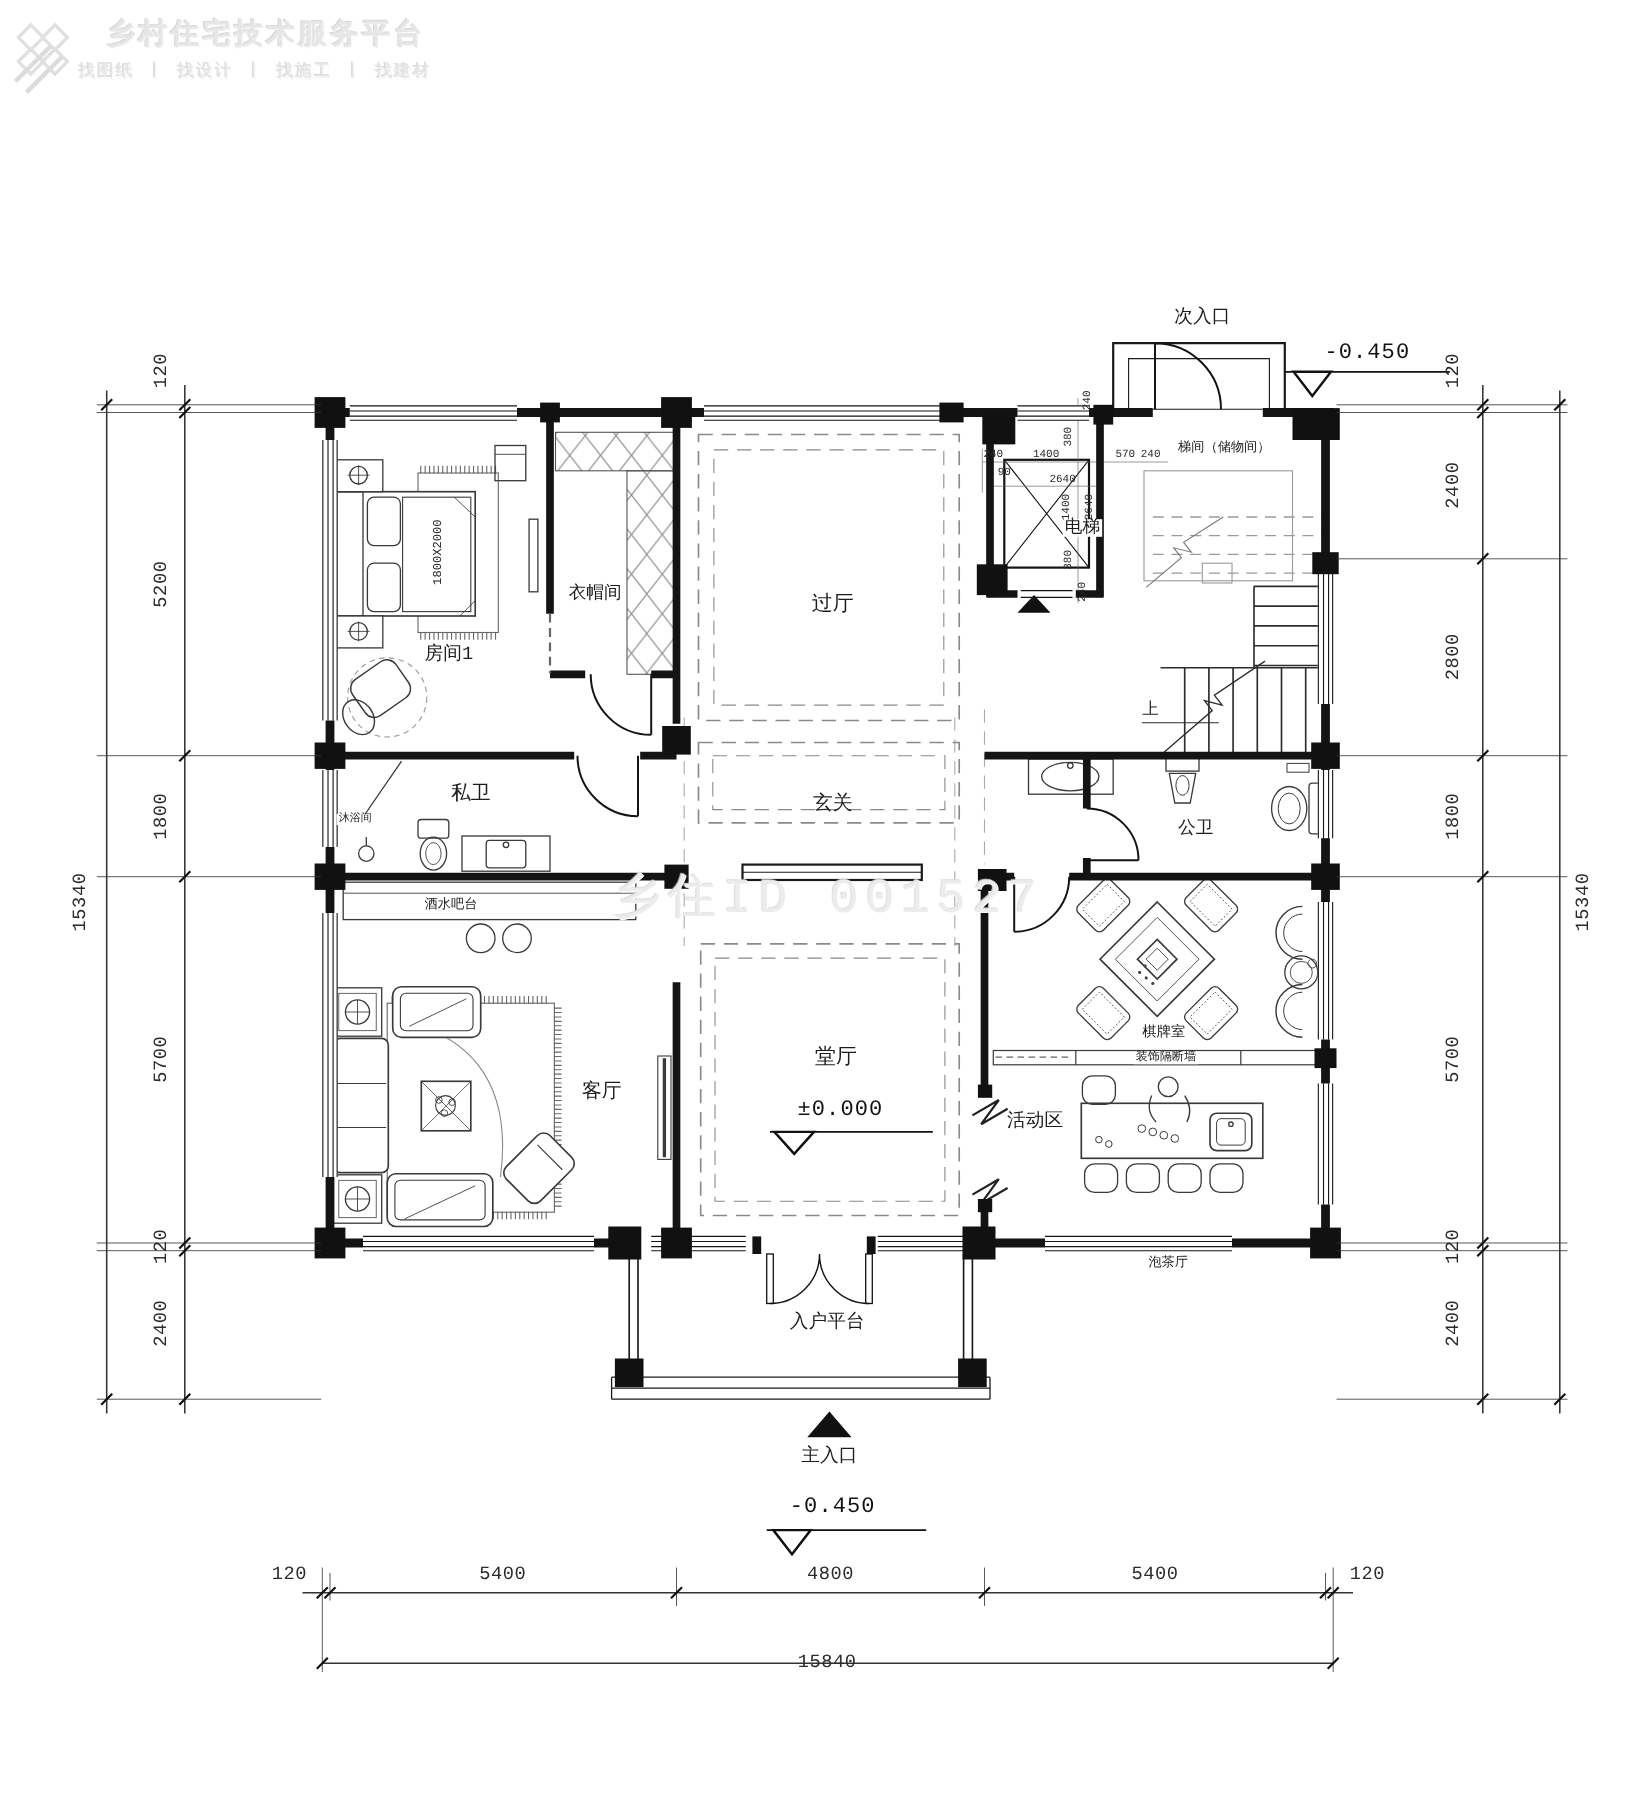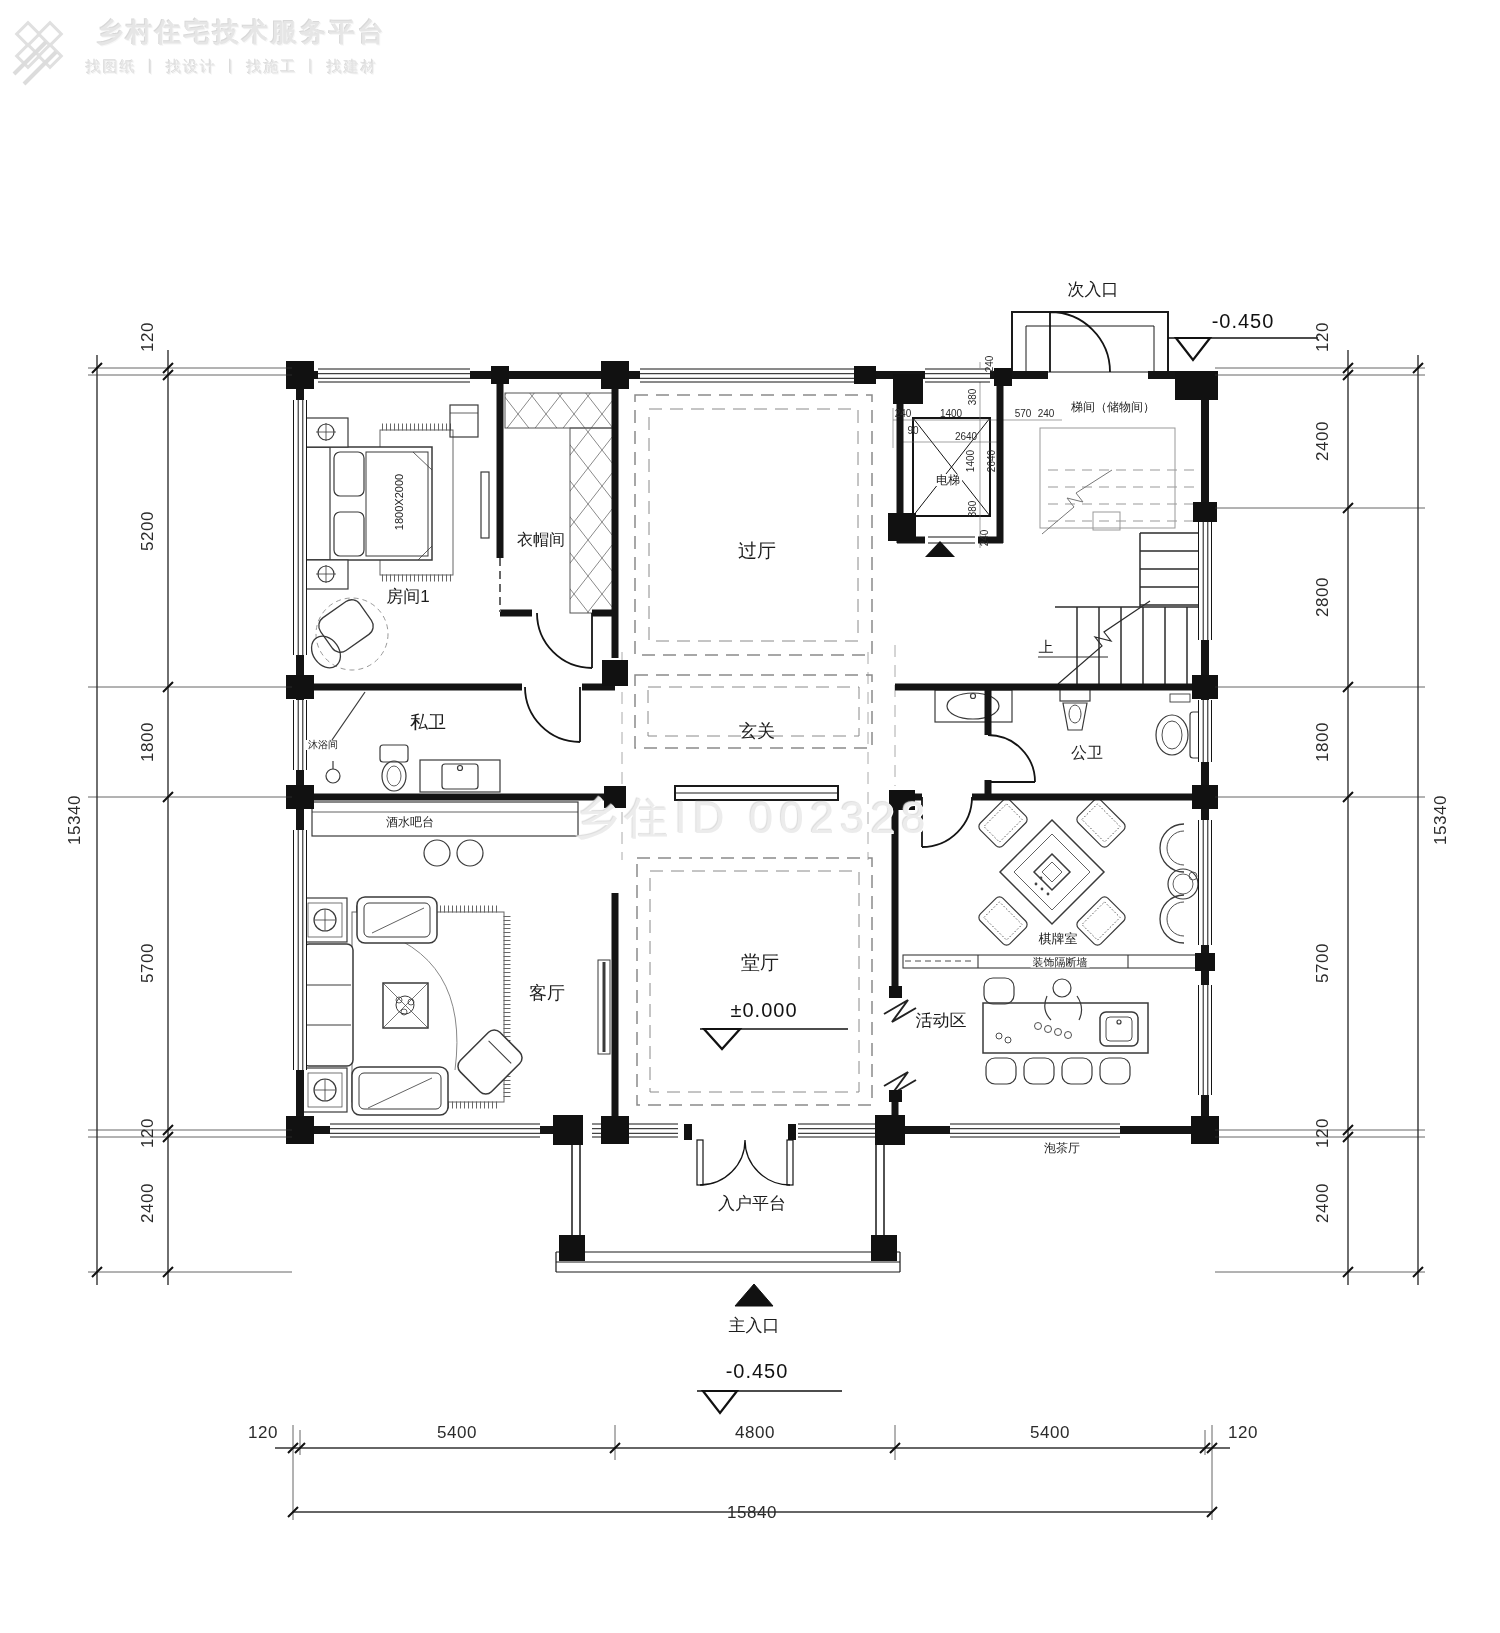--- a/index.html
+++ b/index.html
@@ -1,17 +1,17 @@
 <!DOCTYPE html>
 <html><head>
 <meta charset="utf-8">
 <style>
   html,body{margin:0;padding:0;background:#fff;}
   #stage{position:relative;width:1500px;height:1633px;background:#ffffff;overflow:hidden;
-         font-family:Liberation Sans, sans-serif;}
+         font-family:Liberation Mono, monospace;}
   #drawing{position:absolute;left:0;top:0;}
   .t{position:absolute;transform:translate(-50%,-50%);white-space:nowrap;color:#1c1c1c;line-height:1;}
   .tv{position:absolute;transform:translate(-50%,-50%) rotate(-90deg);white-space:nowrap;color:#1c1c1c;line-height:1;}
   .bg{background:#fff;padding:0 2px;}
   .dim{font-size:17px;color:#2b2b2b;letter-spacing:.5px;}
   .dimxs{font-size:10px;color:#2b2b2b;}
   .lvl{font-size:20px;color:#111;letter-spacing:1px;}
   .wm{color:#ececec;text-shadow:1px 1px 0 #ffffff,-1px -1px 1px #dcdcdc;}
   .brand1{font-size:26px;font-weight:bold;letter-spacing:3px;color:#e6e6e6;
           text-shadow:1px 1px 0 #f7f7f7,-1px -1px 0 #d8d8d8;}
@@ -443,27 +443,27 @@
       <path d="M1413,373 L1423,363 M1413,1277 L1423,1267"></path>
       <path d="M288,1453 L298,1443 M295,1453 L305,1443 M610,1453 L620,1443 M890,1453 L900,1443 M1200,1453 L1210,1443 M1207,1453 L1217,1443"></path>
       <path d="M288,1517 L298,1507 M1207,1517 L1217,1507"></path>
     </g>
   </g>
 </svg>
 
 <div class="t brand1" style="left:242px;top:32px;">乡村住宅技术服务平台</div>
 <div class="t brand2" style="left:232px;top:66px;">找图纸 丨 找设计 丨 找施工 丨 找建材</div>
 
-<div class="t wm" style="left:753px;top:818px;font-size:44px;letter-spacing:6px;">乡住ID 002328</div>
+<div class="t wm" style="left:753px;top:818px;font-size:44px;letter-spacing:6px;">乡住ID 001527</div>
 
 <div class="t" style="left:408px;top:596px;font-size:17px;">房间1</div>
 <div class="tv" style="left:399px;top:502px;font-size:11px;">1800X2000</div>
 <div class="t bg" style="left:541px;top:540px;font-size:16px;">衣帽间</div>
 <div class="t" style="left:757px;top:550px;font-size:19px;">过厅</div>
-<div class="t bg" style="left:948px;top:480px;font-size:12px;">电梯</div>
+<div class="t bg" style="left:984px;top:480px;font-size:16px;">电梯</div>
 <div class="t" style="left:1113px;top:407px;font-size:12px;">梯间（储物间）</div>
 <div class="t" style="left:1093px;top:289px;font-size:17px;">次入口</div>
 <div class="t" style="left:757px;top:731px;font-size:18px;">玄关</div>
 <div class="t" style="left:428px;top:722px;font-size:18px;">私卫</div>
 <div class="t bg" style="left:323px;top:745px;font-size:10px;">沐浴间</div>
 <div class="t bg" style="left:410px;top:822px;font-size:12px;">酒水吧台</div>
 <div class="t" style="left:1087px;top:753px;font-size:16px;">公卫</div>
 <div class="t" style="left:547px;top:993px;font-size:18px;">客厅</div>
 <div class="t" style="left:760px;top:962px;font-size:19px;">堂厅</div>
 <div class="t" style="left:1058px;top:938px;font-size:13px;">棋牌室</div>

